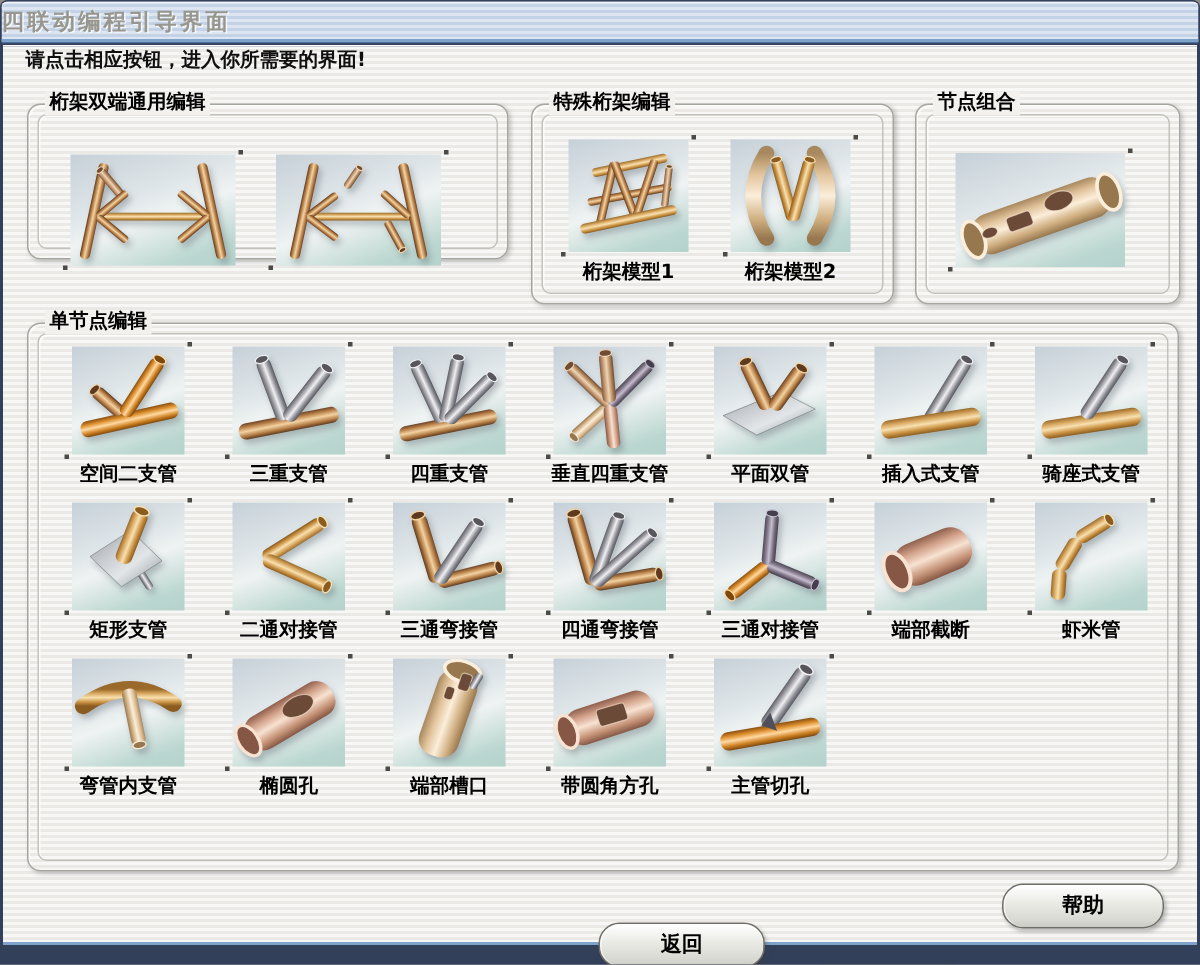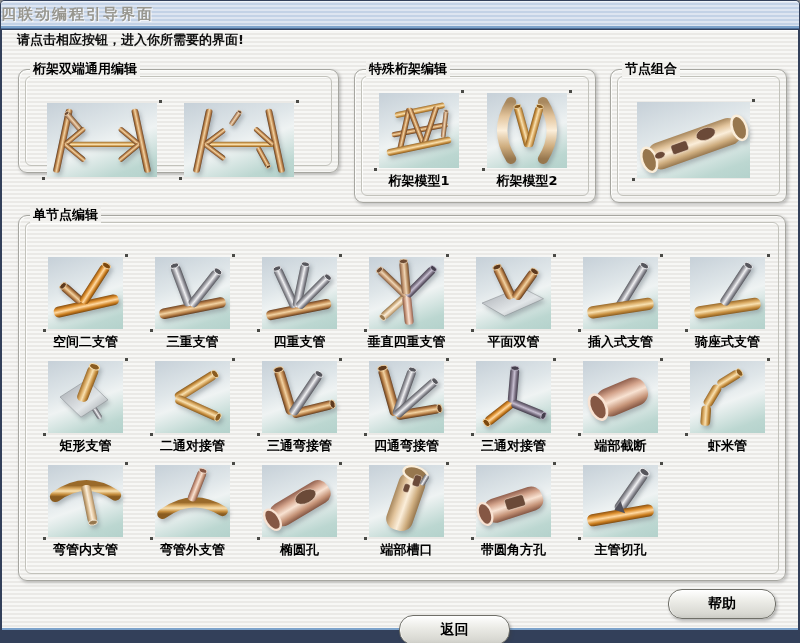--- a/index.html
+++ b/index.html
@@ -60,21 +60,21 @@
   .lbl{margin-top:4px;text-align:center;font-size:13px;font-weight:bold;color:#000;white-space:nowrap;}
   #g1 .pic{width:110px;height:74px;}
   #g1 .imgbtn:nth-child(1){left:28px;top:33px;}
   #g1 .imgbtn:nth-child(2){left:165px;top:33px;}
   #g2 .pic{width:80px;height:75px;}
   #g2 .imgbtn:nth-child(1){left:24px;top:23px;}
   #g2 .imgbtn:nth-child(2){left:132px;top:23px;}
   #g3 .pic{width:113px;height:76px;}
   #g3 .imgbtn:nth-child(1){left:26px;top:32px;}
   
-  #tile-grid{position:absolute;left:13px;top:41px;display:grid;
+  #tile-grid{position:absolute;left:13px;top:15px;display:grid;
     grid-template-columns:repeat(7,107px);grid-auto-rows:104px;z-index:3;}
   .tile{display:flex;flex-direction:column;align-items:center;cursor:pointer;}
   .tile .pic{width:75px;height:72px;}
   
   .btn{
     position:absolute;height:30px;border-radius:14px;border:1px solid #6f6f68;
     background:linear-gradient(180deg,#ffffff,#ececе7 40%,#d8d8d2 85%,#cbcbc5);
     background:linear-gradient(180deg,#ffffff,#ecece7 40%,#d8d8d2 85%,#cbcbc5);
     box-shadow:inset 0 1px 0 #fff, inset 1px 0 0 rgba(255,255,255,.6), 1.5px 2px 3px rgba(60,60,60,.35);
     font-size:14px;font-weight:bold;color:#000;cursor:pointer;
@@ -495,32 +495,20 @@
                   <rect x="0" y="-6.5" width="52.952809179494906" height="13" rx="5.46" fill="url(#g-cream)"></rect>
                   <ellipse cx="52.952809179494906" cy="0" rx="3.38" ry="5.98" fill="#97774e" stroke="#fbeeda" stroke-width="1.17"></ellipse>
                 </g>
               </svg>
             </div>
             <div class="lbl">弯管内支管</div>
           </div>
           <div class="tile">
             <div class="pic">
               <svg viewBox="0 0 100 100" preserveAspectRatio="none">
-                <path d="M 10,68 Q 50,38 90,64" fill="none" stroke="url(#g-gold)" stroke-width="14" stroke-linecap="round"></path>
-                <g transform="translate(48,50) rotate(-69.15)">
-                  <rect x="0" y="-6" width="44.944410108488455" height="12" rx="5.04" fill="url(#g-pink)"></rect>
-                  <ellipse cx="44.944410108488455" cy="0" rx="3.12" ry="5.5200000000000005" fill="#855744" stroke="#f8e2d2" stroke-width="1.08"></ellipse>
-                </g>
-              </svg>
-            </div>
-            <div class="lbl">弯管外支管</div>
-          </div>
-          <div class="tile">
-            <div class="pic">
-              <svg viewBox="0 0 100 100" preserveAspectRatio="none">
                 <g transform="translate(14,76) rotate(-31.87)">
                   <rect x="0" y="-17" width="87.13208364316787" height="34" rx="14.28" fill="url(#g-pink)"></rect>
                   <ellipse cx="0" cy="0" rx="8.84" ry="15.64" fill="#855744" stroke="#f8e2d2" stroke-width="3.06"></ellipse>
                 </g>
                 <ellipse cx="58" cy="44" rx="15" ry="9" fill="#6b4a38" stroke="rgba(250,230,210,.65)" stroke-width="1" transform="rotate(-28,58,44)"></ellipse>
               </svg>
             </div>
             <div class="lbl">椭圆孔</div>
           </div>
           <div class="tile">

